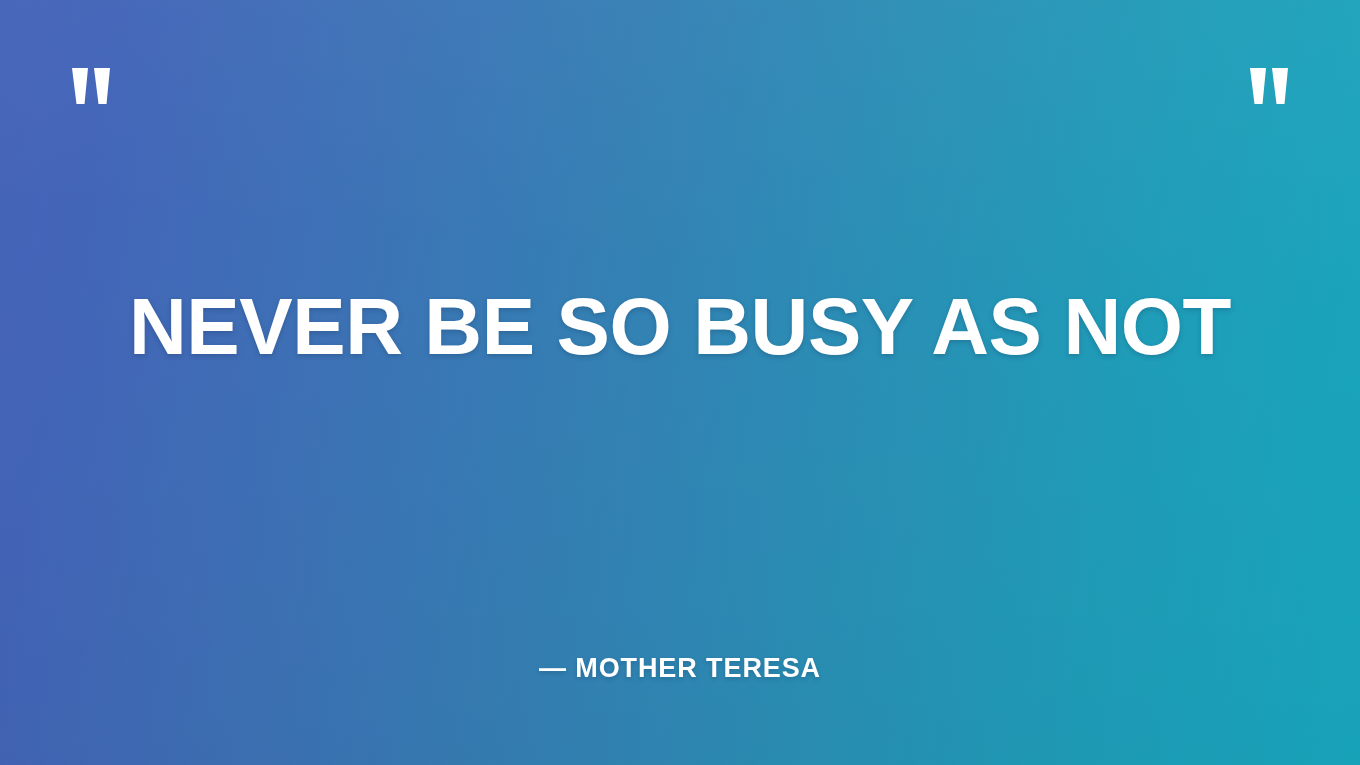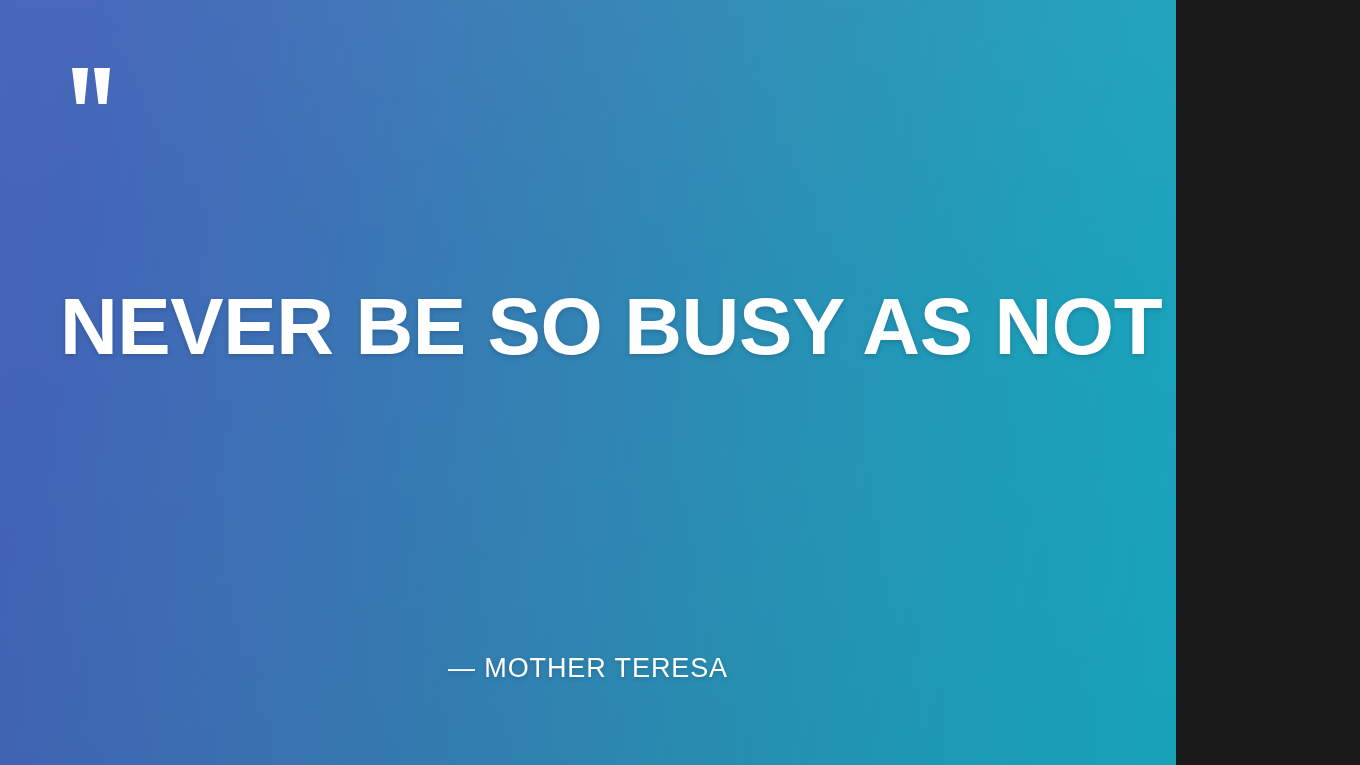--- a/index.html
+++ b/index.html
@@ -3,21 +3,21 @@
 <meta charset="utf-8">
 <style>
   html, body {
     margin: 0;
     padding: 0;
     background: #1a1a1a;
   }
 
   #quote-card {
     position: relative;
-    width: 1176px;
+    width: 1360px;
     height: 765px;
     overflow: hidden;
     font-family: "Liberation Sans", sans-serif;
     
     background-color: #2f7fb4;
     background-image: linear-gradient(100deg,
         #4564b9 0%,
         #4365b8 8%,
         #3d72b6 26%,
         #3480b4 44%,
@@ -72,21 +72,21 @@
 
   
   #attribution {
     position: absolute;
     top: 653px;
     left: 0;
     right: 0;
     text-align: center;
     color: #ffffff;
     font-size: 27px;
-    font-weight: 400;
+    font-weight: 700;
     letter-spacing: 0.9px;
     text-transform: uppercase;
     text-shadow: 0 2px 4px rgba(18, 45, 82, 0.24);
   }
 </style>
 </head>
 <body>
 
 <div id="quote-card">
 

